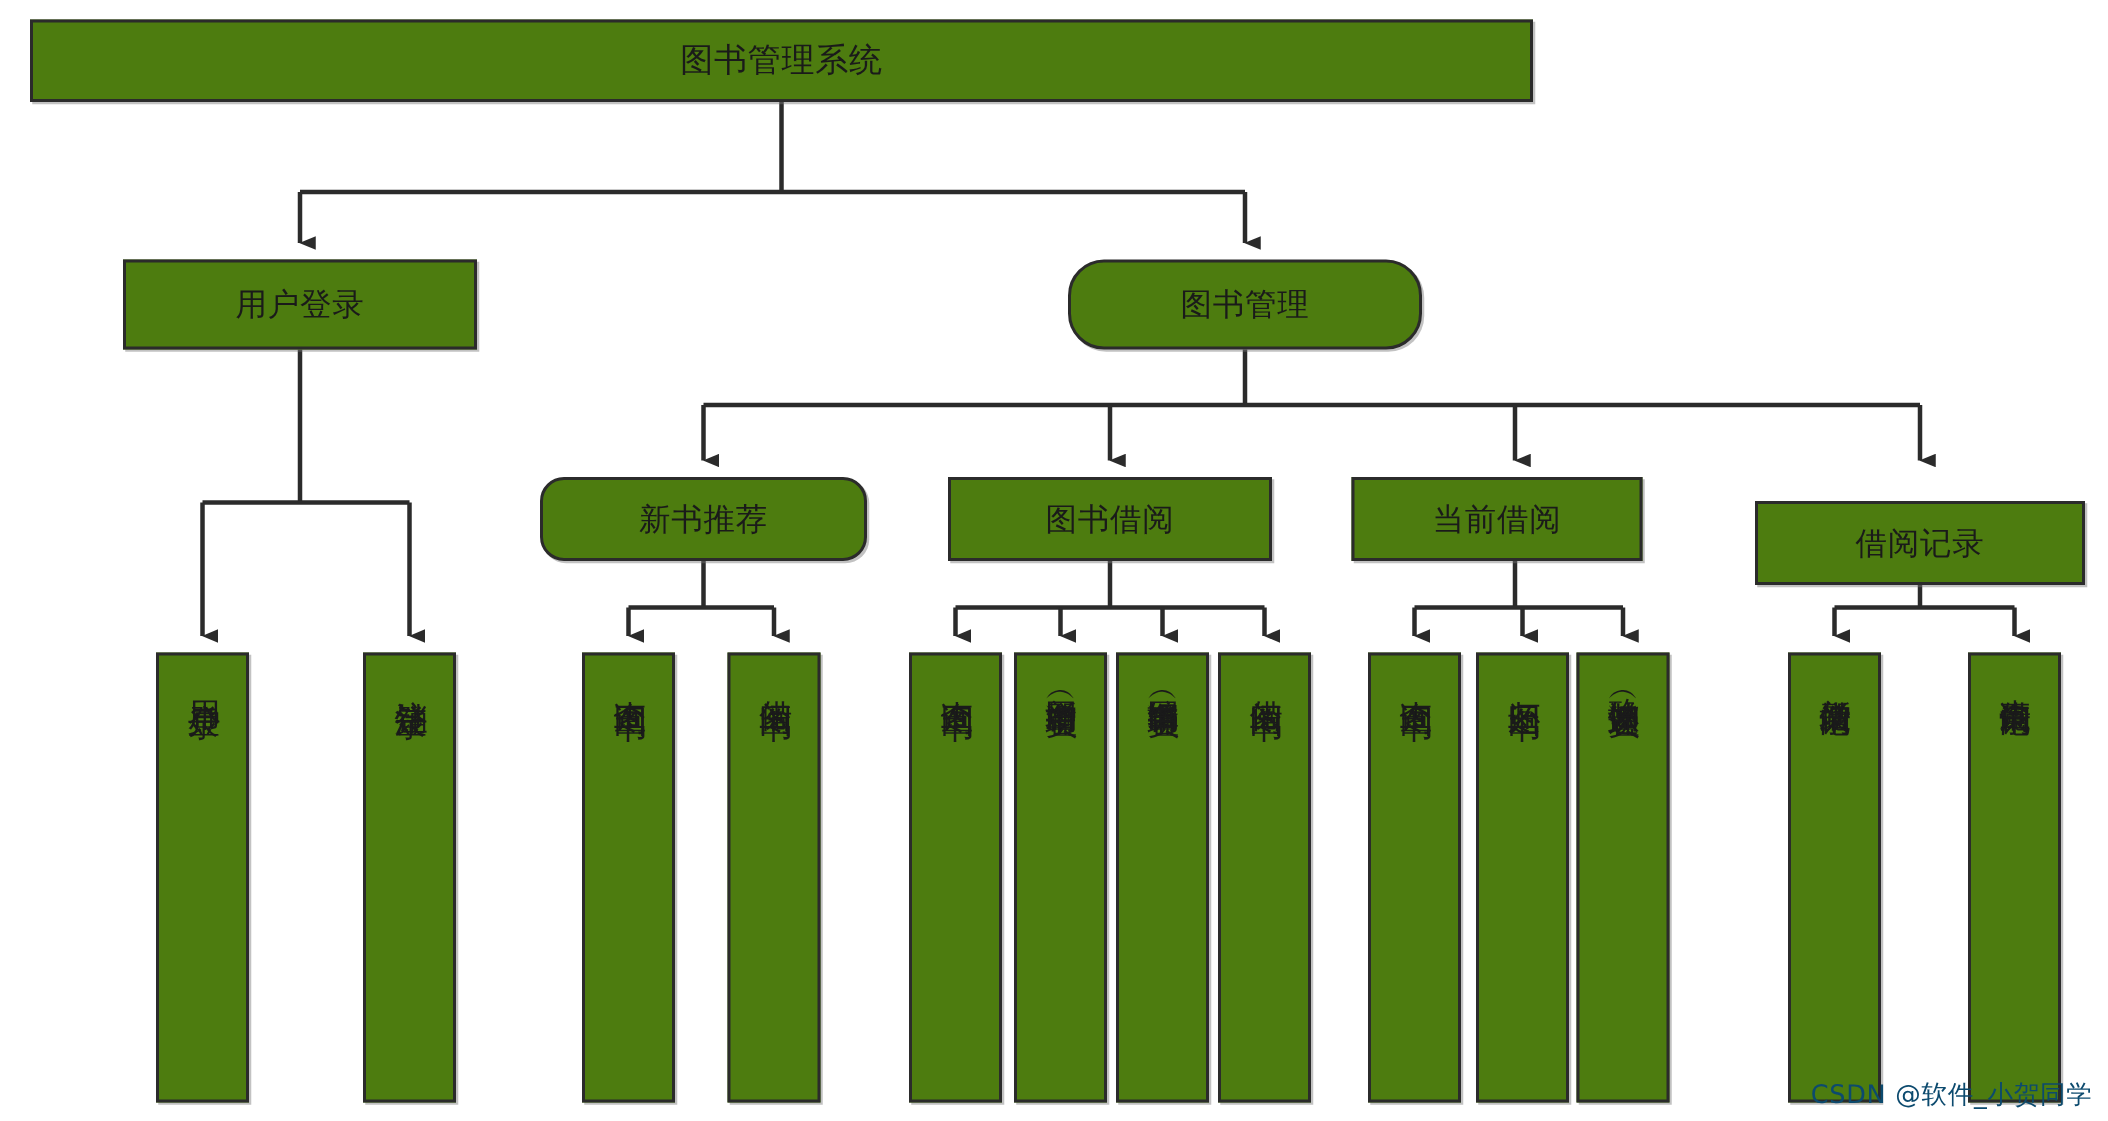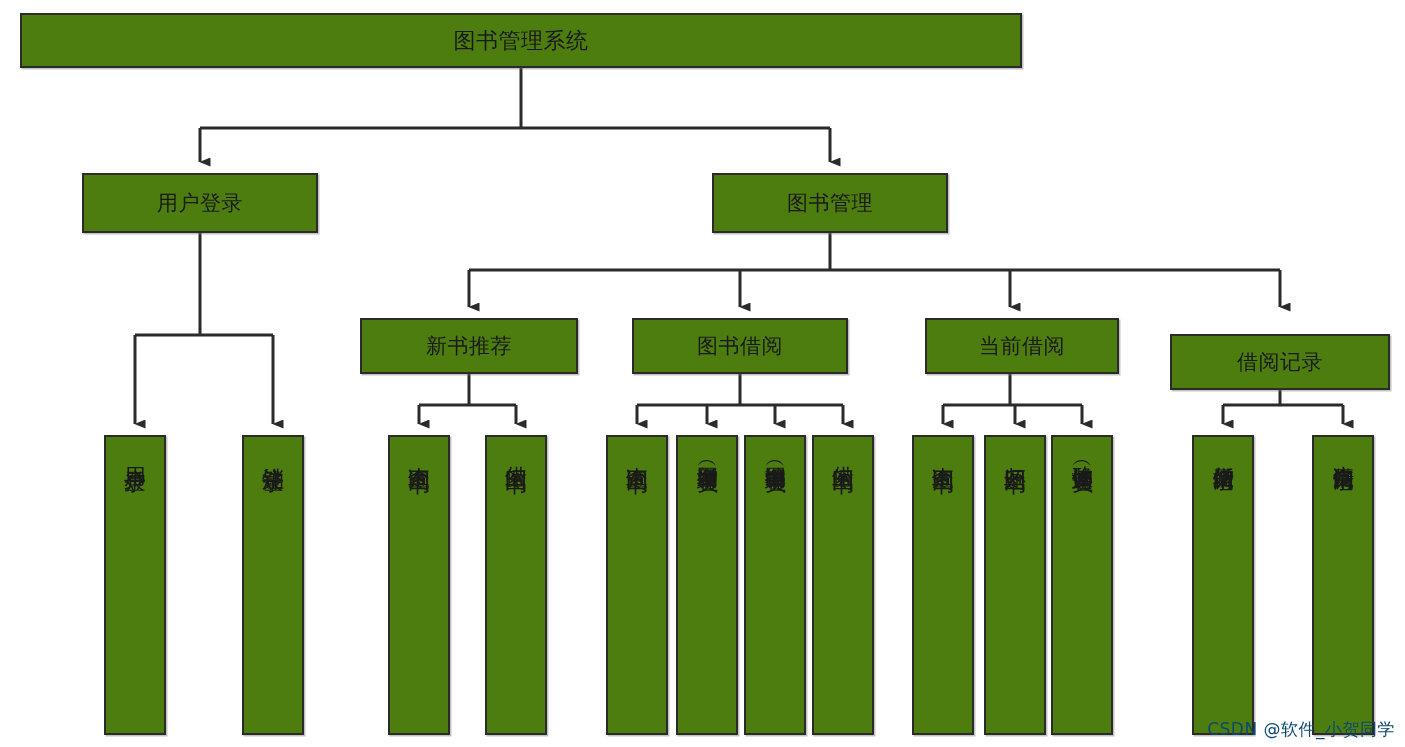--- a/index.html
+++ b/index.html
@@ -120,30 +120,30 @@
       </g>
   </svg>
 
   <div id="node-layer">
       <div class="node root" style="left: 20px; top: 13px; width: 1002px; height: 55px;">
         <span class="node-label">图书管理系统</span>
       </div>
       <div class="node level2" style="left: 82px; top: 173px; width: 236px; height: 60px;">
         <span class="node-label">用户登录</span>
       </div>
-      <div class="node level2" style="left: 712px; top: 173px; width: 236px; height: 60px;">
+      <div class="node level2" style="left: 712px; top: 173px; width: 236px; height: 60px; border-radius: 24px;">
         <span class="node-label">图书管理</span>
       </div>
-      <div class="node level2" style="left: 360px; top: 318px; width: 218px; height: 56px;">
+      <div class="node level2" style="left: 360px; top: 318px; width: 218px; height: 56px; border-radius: 16px;">
         <span class="node-label">新书推荐</span>
       </div>
       <div class="node level2" style="left: 632px; top: 318px; width: 216px; height: 56px; align-items: center;">
         <span class="node-label">图书借阅</span>
       </div>
-      <div class="node level2" style="left: 901px; top: 318px; width: 194px; height: 56px; margin-left: 24px;">
+      <div class="node level2" style="left: 901px; top: 318px; width: 194px; height: 56px;">
         <span class="node-label">当前借阅</span>
       </div>
       <div class="node level2" style="left: 1170px; top: 334px; width: 220px; height: 56px;">
         <span class="node-label">借阅记录</span>
       </div>
       <div class="node leaf" style="left: 104px; top: 435px; width: 62px; height: 300px;">
         <span class="node-label">用户登录</span>
       </div>
       <div class="node leaf" style="left: 242px; top: 435px; width: 62px; height: 300px;">
         <span class="node-label">注销登录</span>

